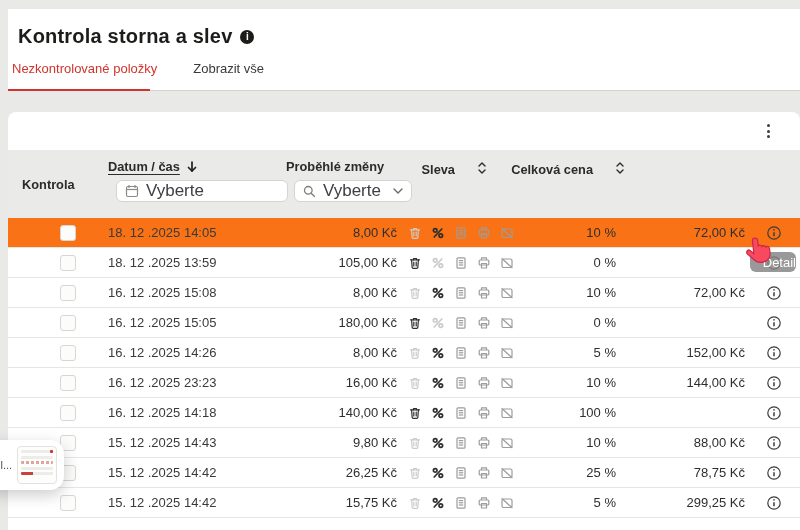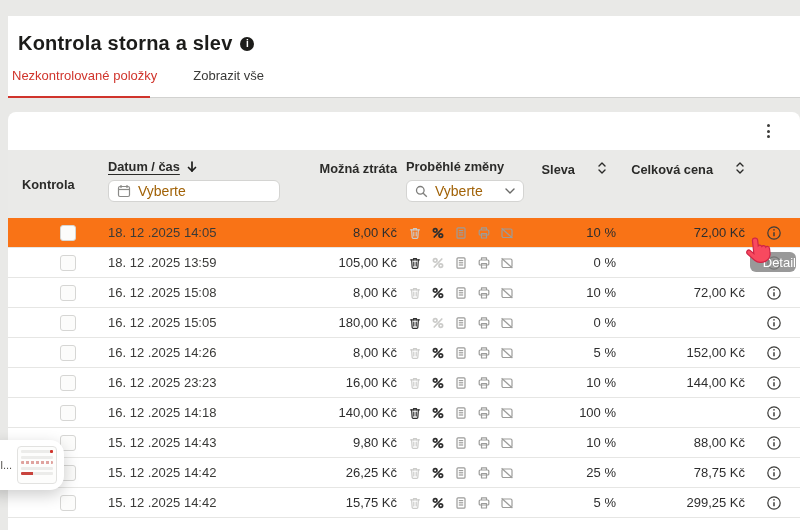--- a/index.html
+++ b/index.html
@@ -6,21 +6,21 @@
   html,body { width:800px; height:530px; overflow:hidden; }
   body {
     position:relative;
     background:#e9e9e7;
     font-family:"Liberation Sans", sans-serif;
     color:#2e2e2e;
   }
 
   
   .header-section {
-    position:absolute; left:8px; top:16px; right:0; height:82px;
+    position:absolute; left:8px; top:9px; right:0; height:82px;
     background:#ffffff; border-bottom:1px solid #d2d2d0;
   }
   .page-title-row { display:flex; align-items:center; gap:8px; padding:16px 0 0 10px; }
   .page-title { font-size:20px; font-weight:700; color:#1c1c1a; letter-spacing:.2px; }
   .title-info { width:14px; height:14px; border-radius:50%; background:#1c1c1a; color:#fff;
     font-size:10px; font-weight:700; display:flex; align-items:center; justify-content:center; }
   .tabs { display:flex; gap:36px; padding-left:4px; margin-top:13px; font-size:13px; }
   .tab { color:#3a3a38; cursor:pointer; padding-bottom:9px; }
   .tab.active { color:#d0342c; }
   .tab-underline { position:absolute; left:0; bottom:-1px; height:2px; width:142px; background:#d0342c; }
@@ -51,22 +51,23 @@
   .th-date-label .lbl { text-decoration:underline; text-underline-offset:3px; cursor:pointer; }
   .thead .c-loss { padding:11px 3px 0 0; }
   .thead .c-icons { padding:9px 0 0 6px; }
   .thead .c-discount { padding:11px 10px 0 0; }
   .thead .c-total { padding:11px 2px 0 0; }
   .sort-both { display:inline-block; vertical-align:-2px; margin-left:4px; color:#2b2b29; }
   .hdr-inline { display:inline-flex; align-items:center; gap:18px; cursor:pointer; }
 
   .filter-input {
     margin-top:6px; height:22px; background:#fff; border:1px solid #d4d4d2; border-radius:6px;
-    display:flex; align-items:center; gap:7px; padding:0 8px; font-weight:400; font-size:14px; color:#a16207;
+    display:flex; align-items:center; gap:7px; padding:0 8px; font-weight:400; font-size:17px; color:#404040;
     cursor:text;
+    margin-left:8px;
   }
   .date-input { width:172px; }
   .changes-select { width:118px; margin-top:6px; cursor:pointer; }
   .changes-select .ph { flex:1 1 auto; }
 
   .tbody { font-size:13px; }
   .trow { display:flex; align-items:center; height:30px; border-bottom:1px solid #e6e6e4; background:#fff; }
   .trow.hl { background:#f97316; }
   .trow .c-check { padding-left:52px; }
   .checkbox { display:block; width:16px; height:16px; border:1.5px solid #d6d6d4; border-radius:3px; background:#fcfcfb; cursor:pointer; }
@@ -150,21 +151,20 @@
               <rect x="1.5" y="2.5" width="11" height="10" rx="1.5"></rect>
               <line x1="4" y1="1" x2="4" y2="4"></line>
               <line x1="10" y1="1" x2="10" y2="4"></line>
               <line x1="1.5" y1="5.5" x2="12.5" y2="5.5"></line>
             </svg>
         </span>
         <span class="ph">Vyberte</span>
       </div>
     </div>
 
-    <div class="col c-loss">Možná ztráta</div>
 
     <div class="col c-icons">
       <div>Proběhlé změny</div>
       <div class="filter-input changes-select">
         <span style="display:inline-flex">
           <svg width="13" height="13" viewBox="0 0 13 13" fill="none" stroke="#7d7d7b" stroke-width="1.3">
               <circle cx="5.3" cy="5.3" r="3.8"></circle>
               <line x1="8.2" y1="8.2" x2="11.8" y2="11.8"></line>
             </svg>
         </span>

